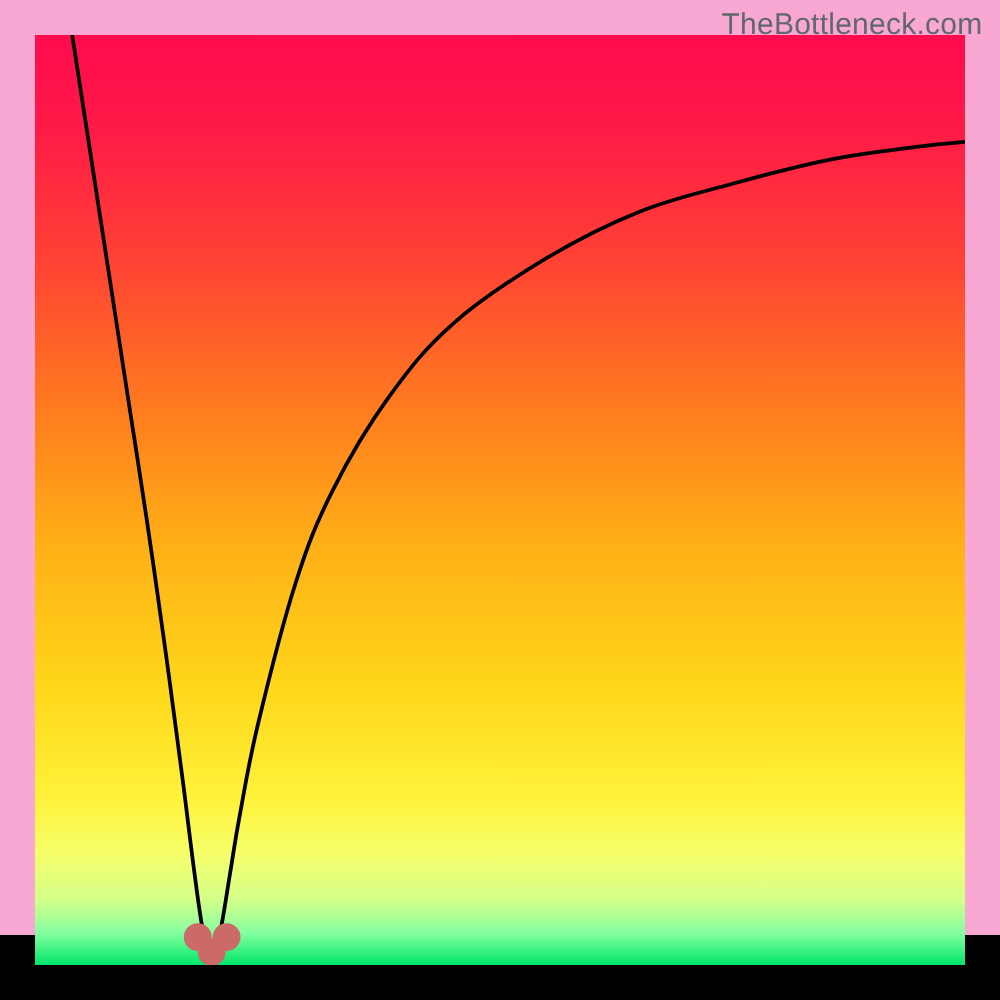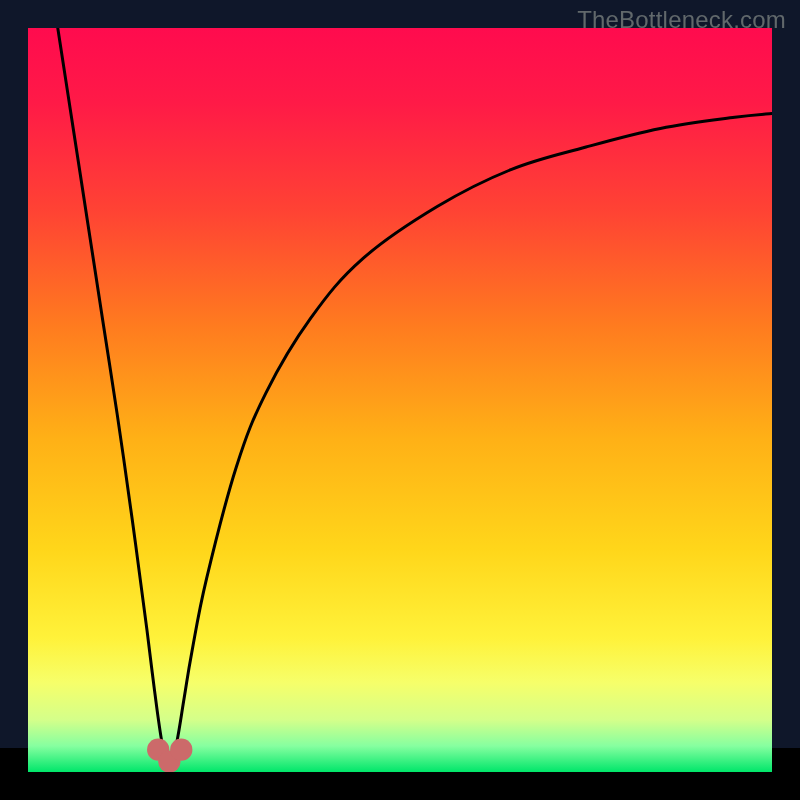--- a/index.html
+++ b/index.html
@@ -9,21 +9,21 @@
     height: 800px;
     background: #000;
     overflow: hidden;
   }
   .frame {
     position: absolute;
     left: 0;
     top: 0;
     width: 800px;
     height: 748px;
-    background: #0f172a;
+    background: #f9a8d4;
   }
   .plot {
     position: absolute;
     left: 28px;
     top: 28px;
     width: 744px;
     height: 744px;
   }
   .watermark {
     position: absolute;

